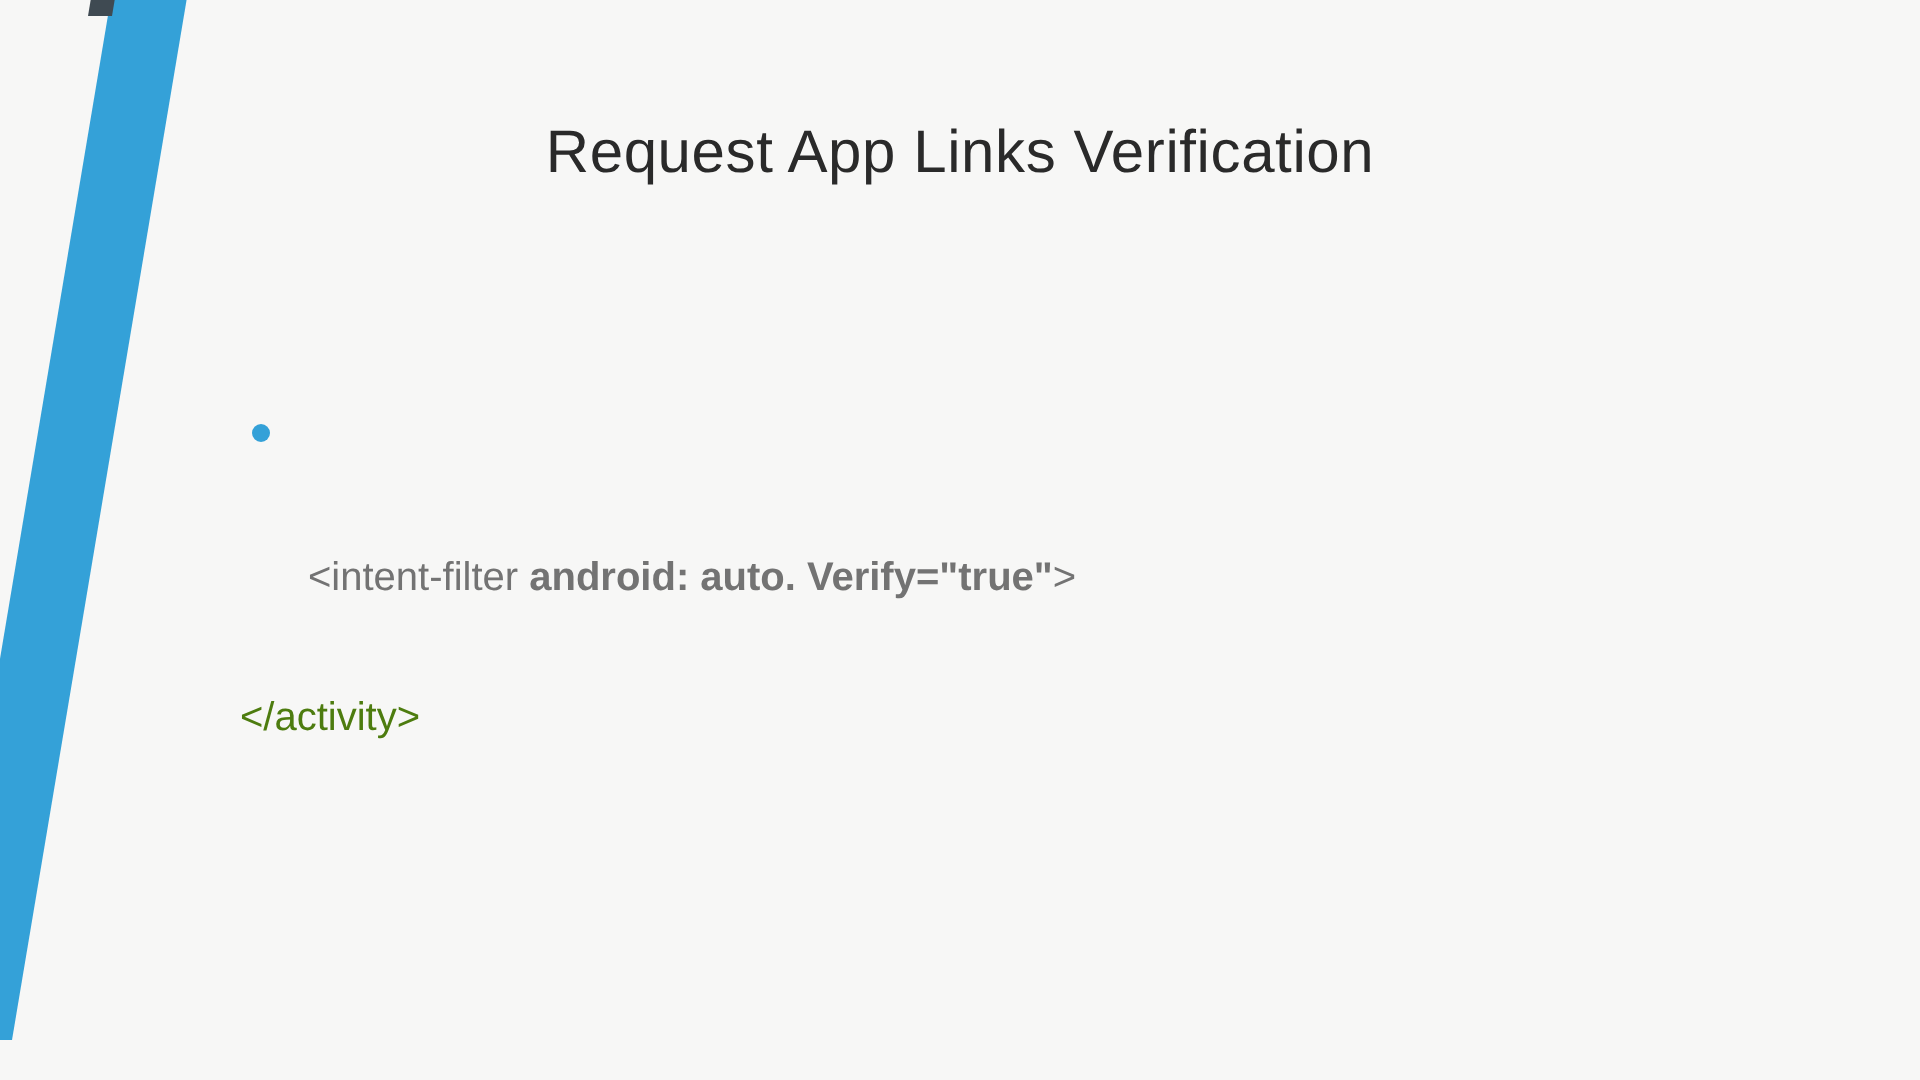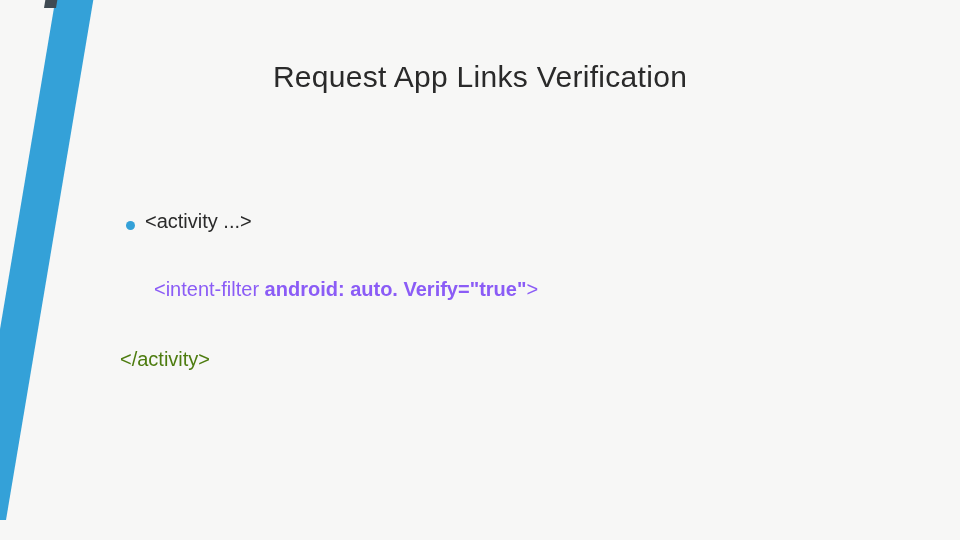--- a/index.html
+++ b/index.html
@@ -53,21 +53,21 @@
   .line {
     font-size: 20px;
     color: #2a2a2a;
     font-weight: 400;
   }
   .sub1 {
     position: absolute;
     top: 278px;
     left: 154px;
     font-size: 20px;
-    color: #8b5cf6;
+    color: #737373;
   }
   .sub1 .bold { font-weight: 700; }
   .sub2 {
     position: absolute;
     top: 348px;
     left: 120px;
     font-size: 20px;
     color: #4d7c0f;
   }
 </style>
@@ -82,21 +82,20 @@
 
     <polygon points="72,0 110,0 16,560 -22,560" fill="#34a1d8"></polygon>
 
     <polygon points="62,0 74,0 66,48 54,48" fill="#3f4a52"></polygon>
   </svg>
 
   <div class="title">Request App Links Verification</div>
 
   <div class="bullet-row r1">
     <span class="bullet-dot"></span>
-    <span class="line">&lt;activity ...&gt;</span>
   </div>
 
   <div class="sub1">
     <span>&lt;intent-filter </span><span class="bold">android: auto. Verify="true"</span><span>&gt;</span>
   </div>
 
   <div class="sub2">&lt;/activity&gt;</div>
 
 </div>
 

